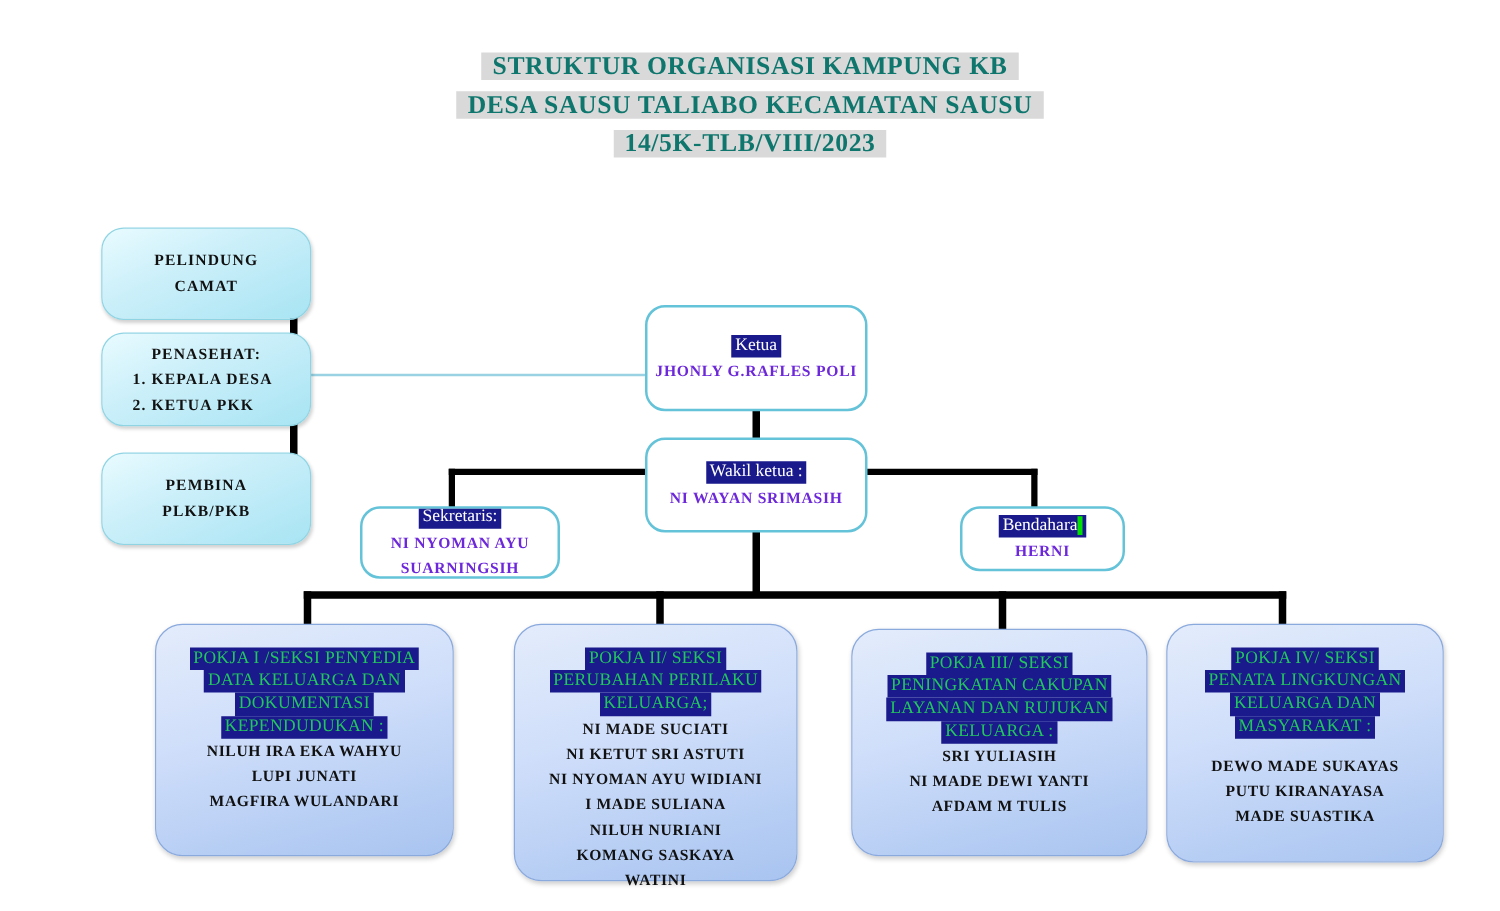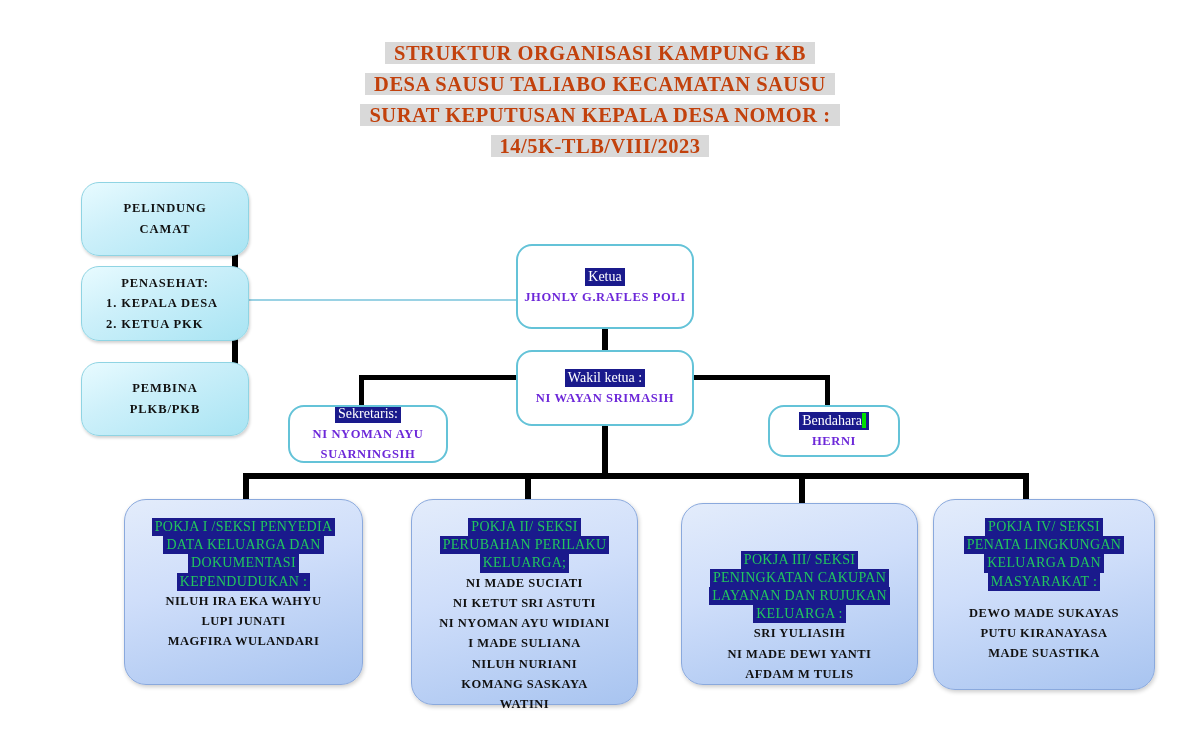--- a/index.html
+++ b/index.html
@@ -24,21 +24,21 @@
     width: 1200px;
     text-align: center;
   }
   #title-block .tline {
     display: block;
     line-height: 1.52;
     white-space: nowrap;
   }
   #title-block .tline span.hl {
     background: #d9d9d9;
-    color: #c2410c;
+    color: #0f766e;
     font-weight: bold;
     font-size: 20.5px;
     letter-spacing: 0.5px;
     padding: 0 9px;
   }
 
   
   .node {
     position: absolute;
     box-sizing: border-box;
@@ -139,21 +139,20 @@
   .conn.thin {
     background: #9ad2e4;
   }
 </style>
 </head>
 <body>
 
 <div id="title-block">
   <div class="tline"><span class="hl">STRUKTUR ORGANISASI KAMPUNG KB</span></div>
   <div class="tline"><span class="hl">DESA SAUSU TALIABO KECAMATAN SAUSU</span></div>
-  <div class="tline"><span class="hl">SURAT KEPUTUSAN KEPALA DESA NOMOR :</span></div>
   <div class="tline"><span class="hl">14/5K-TLB/VIII/2023</span></div>
 </div>
 
 <div class="conn" style="left:232px; top:219px; width:6px; height:180px;"></div>
 <div class="conn" style="left:219px; top:216px; width:19px; height:6px;"></div>
 <div class="conn" style="left:219px; top:393px; width:19px; height:6px;"></div>
 <div class="conn" style="left:212px; top:297px; width:28px; height:6px;"></div>
 
 <div class="conn thin" style="left:238px; top:299px; width:280px; height:2px;"></div>
 
@@ -233,21 +232,21 @@
   <span class="hdr">KELUARGA;</span>
   <div class="mem">NI MADE SUCIATI</div>
   <div class="mem">NI KETUT SRI ASTUTI</div>
   <div class="mem">NI NYOMAN AYU WIDIANI</div>
   <div class="mem">I MADE SULIANA</div>
   <div class="mem">NILUH NURIANI</div>
   <div class="mem">KOMANG SASKAYA</div>
   <div class="mem">WATINI</div>
 </div>
 
-<div class="node pokja" style="left:681px; top:503px; width:237px; height:182px;justify-content:flex-end;">
+<div class="node pokja" style="left:681px; top:503px; width:237px; height:182px;">
   <span class="hdr">POKJA III/ SEKSI</span>
   <span class="hdr">PENINGKATAN CAKUPAN</span>
   <span class="hdr">LAYANAN DAN RUJUKAN</span>
   <span class="hdr">KELUARGA :</span>
   <div class="mem">SRI YULIASIH</div>
   <div class="mem">NI MADE DEWI YANTI</div>
   <div class="mem">AFDAM M TULIS</div>
 </div>
 
 <div class="node pokja" style="left:933px; top:499px; width:222px; height:191px;">

